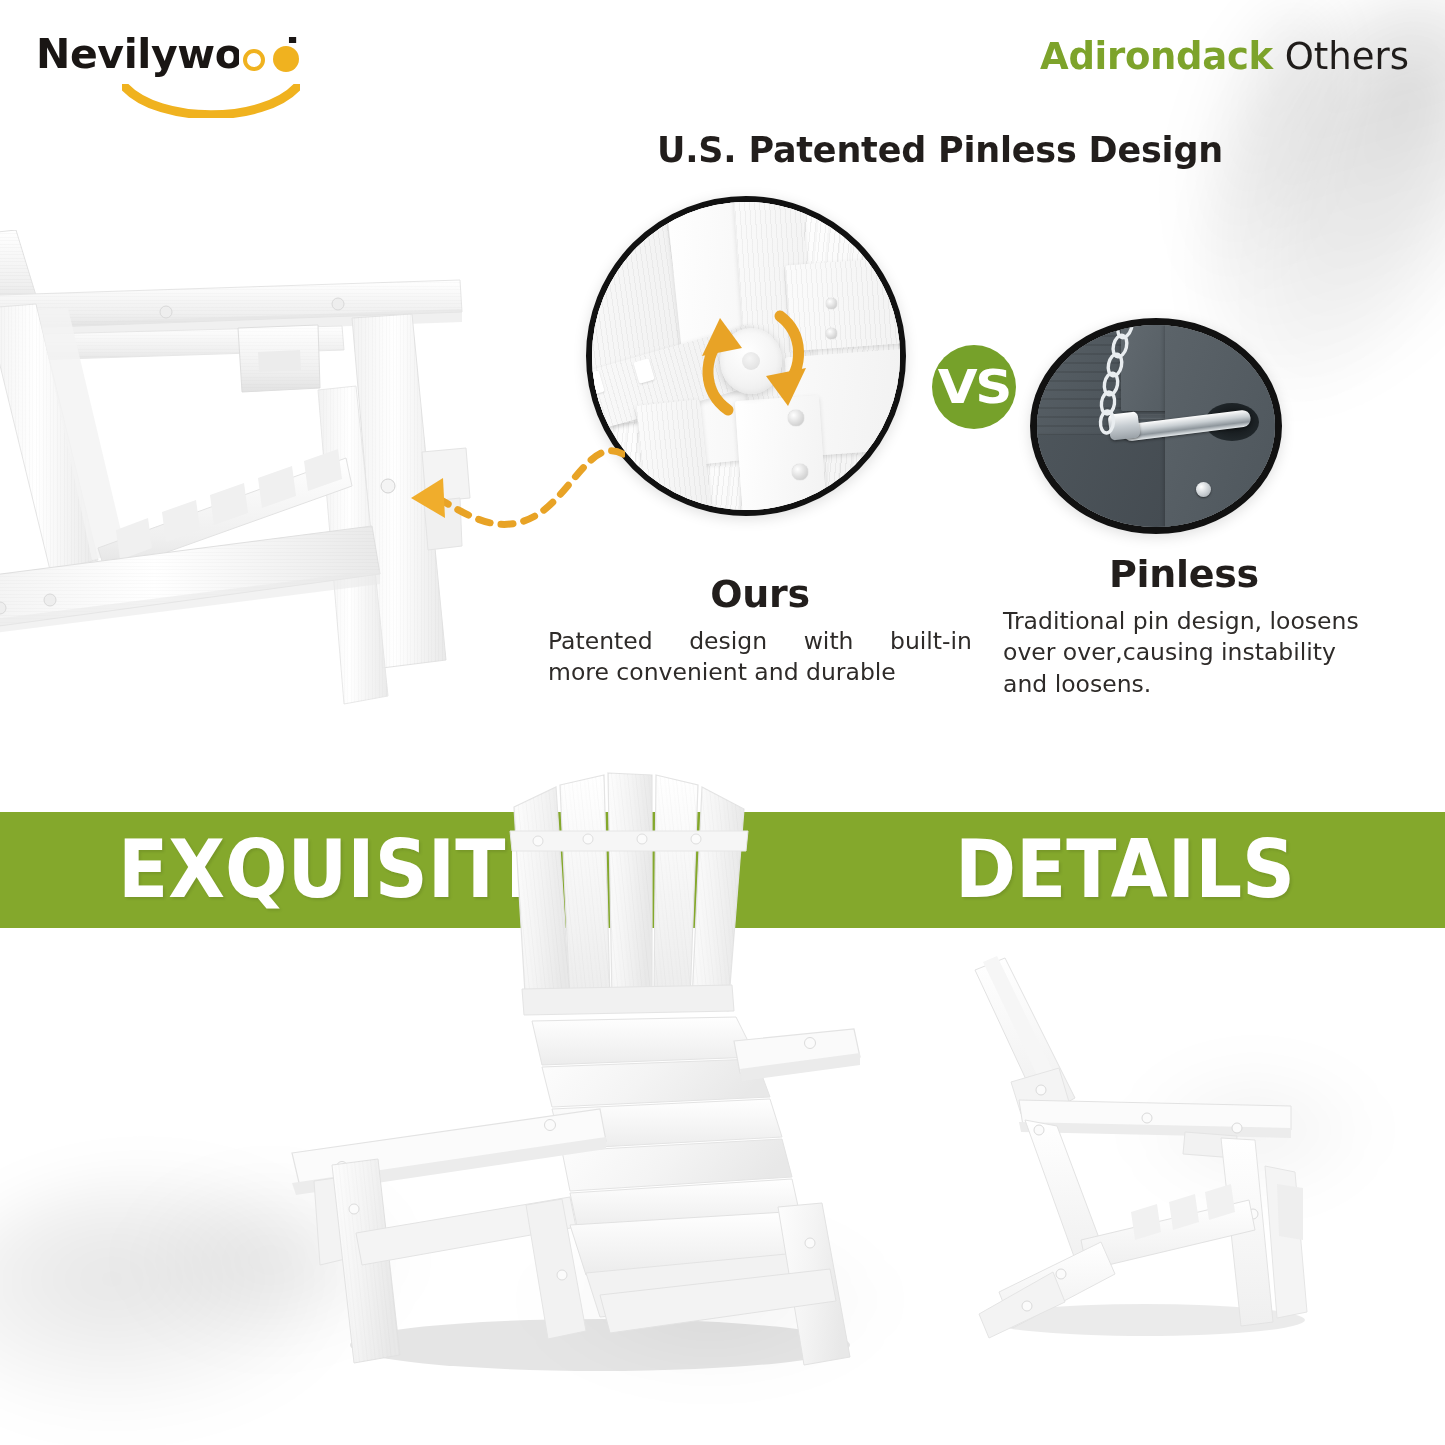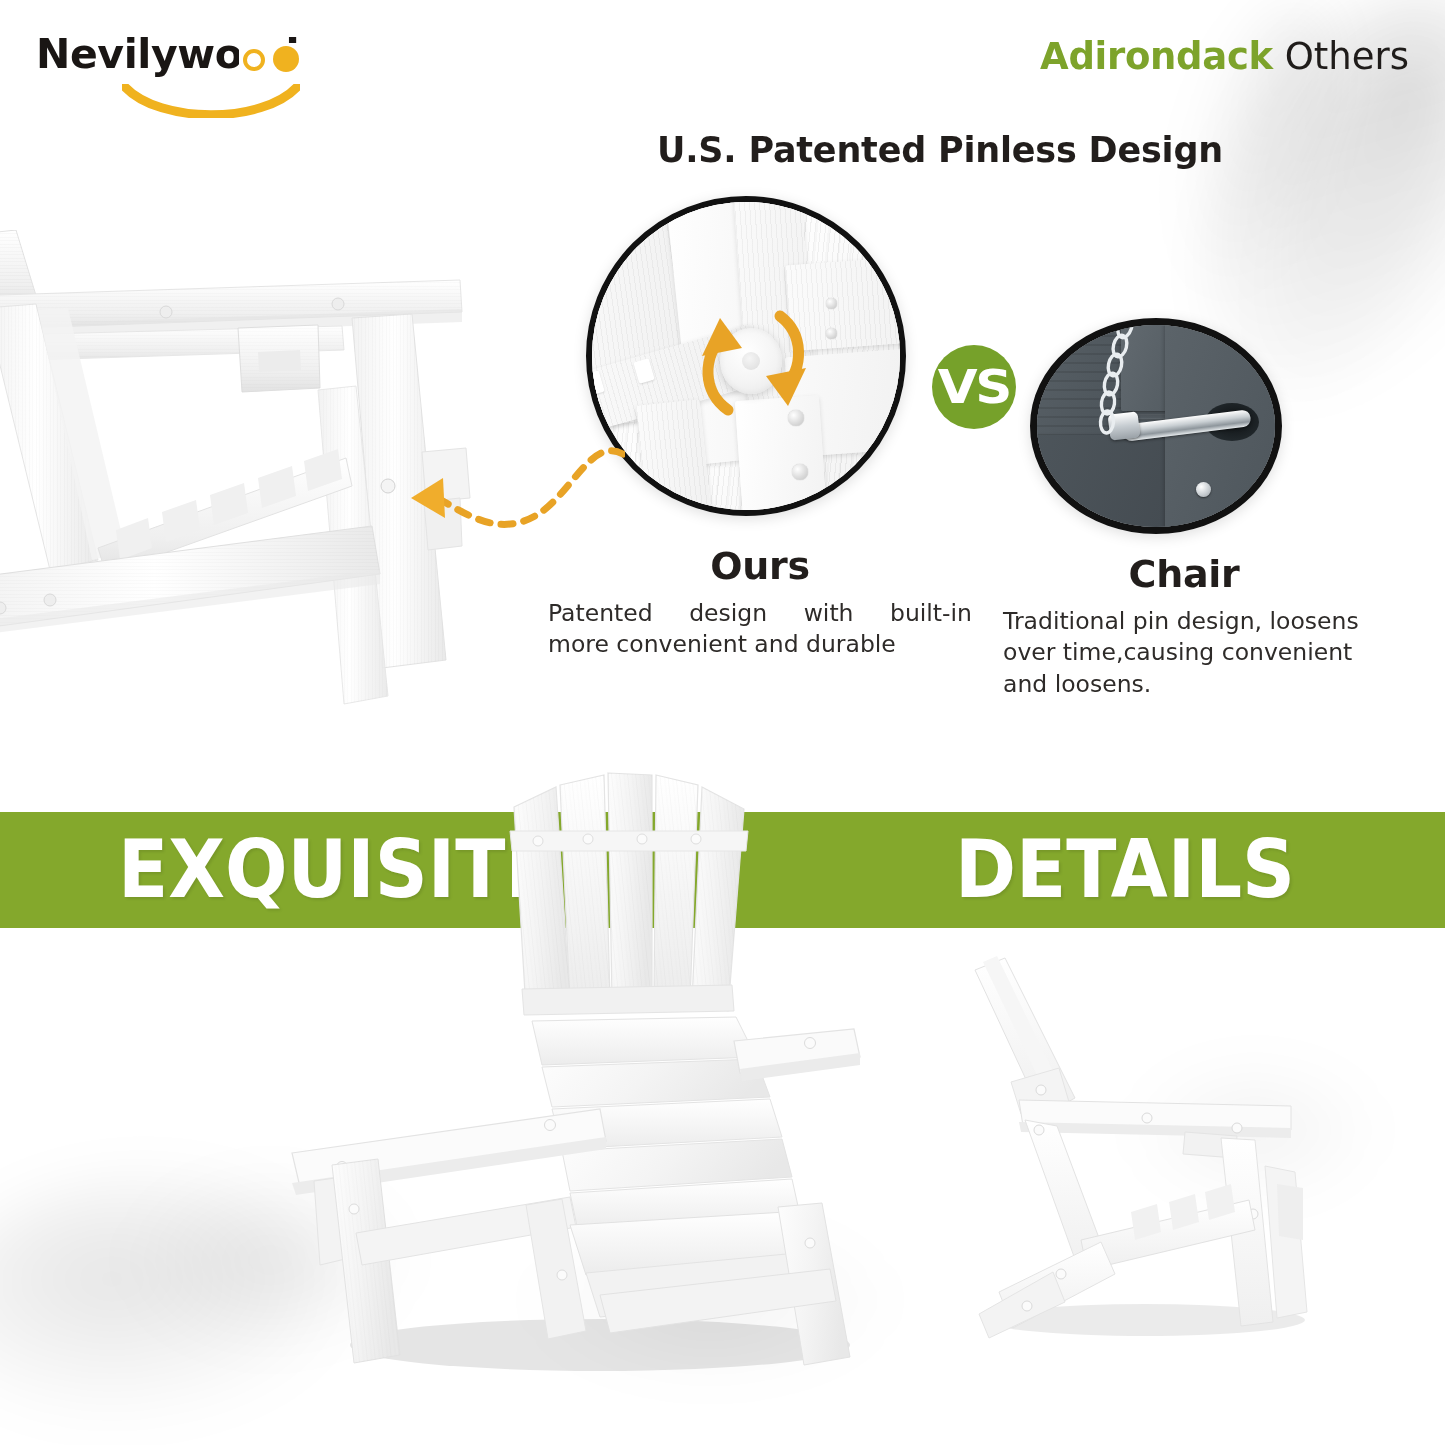--- a/index.html
+++ b/index.html
@@ -179,21 +179,21 @@
     color:#ffffff; font-weight:800; font-size:46px; letter-spacing:-2px;
     font-family:"DejaVu Sans","Liberation Sans",sans-serif;
     transform:scaleX(1.12);
   }
 
   
   .connector { position:absolute; left:395px; top:430px; width:230px; height:130px; z-index:15; }
 
   
   .col { position:absolute; z-index:20; }
-  .col-ours   { left:548px;  top:544px; width:424px; }
+  .col-ours   { left:548px;  top:572px; width:424px; }
   .col-others { left:1003px; top:552px; width:362px; }
   .col-title {
     font-size:38px; font-weight:700; color:#221e1c; text-align:center;
     letter-spacing:-0.3px; margin-bottom:10px;
     font-family:"DejaVu Sans","Liberation Sans",sans-serif;
   }
   .col-body {
     font-size:23.5px; line-height:1.34; color:#2e2b29; font-weight:400;
     font-family:"DejaVu Sans","Liberation Sans",sans-serif;
   }
@@ -431,24 +431,24 @@
         <span>Patented</span>
         <span>design</span>
         <span>with</span>
         <span>built-in</span>
       </span>
       <span class="ln">more convenient and durable</span>
     </div>
   </div>
 
   <div class="col col-others">
-    <div class="col-title">Chair</div>
+    <div class="col-title">Pinless</div>
     <div class="col-body">
       <span class="ln">Traditional pin design, loosens</span>
-      <span class="ln">over time,causing convenient</span>
+      <span class="ln">over over,causing instability</span>
       <span class="ln">and loosens.</span>
     </div>
   </div>
 
   <div class="banner"></div>
   <div class="banner-text">
     <div class="banner-word bw-left">EXQUISITE</div>
     <div class="banner-word bw-right">DETAILS</div>
   </div>
 

